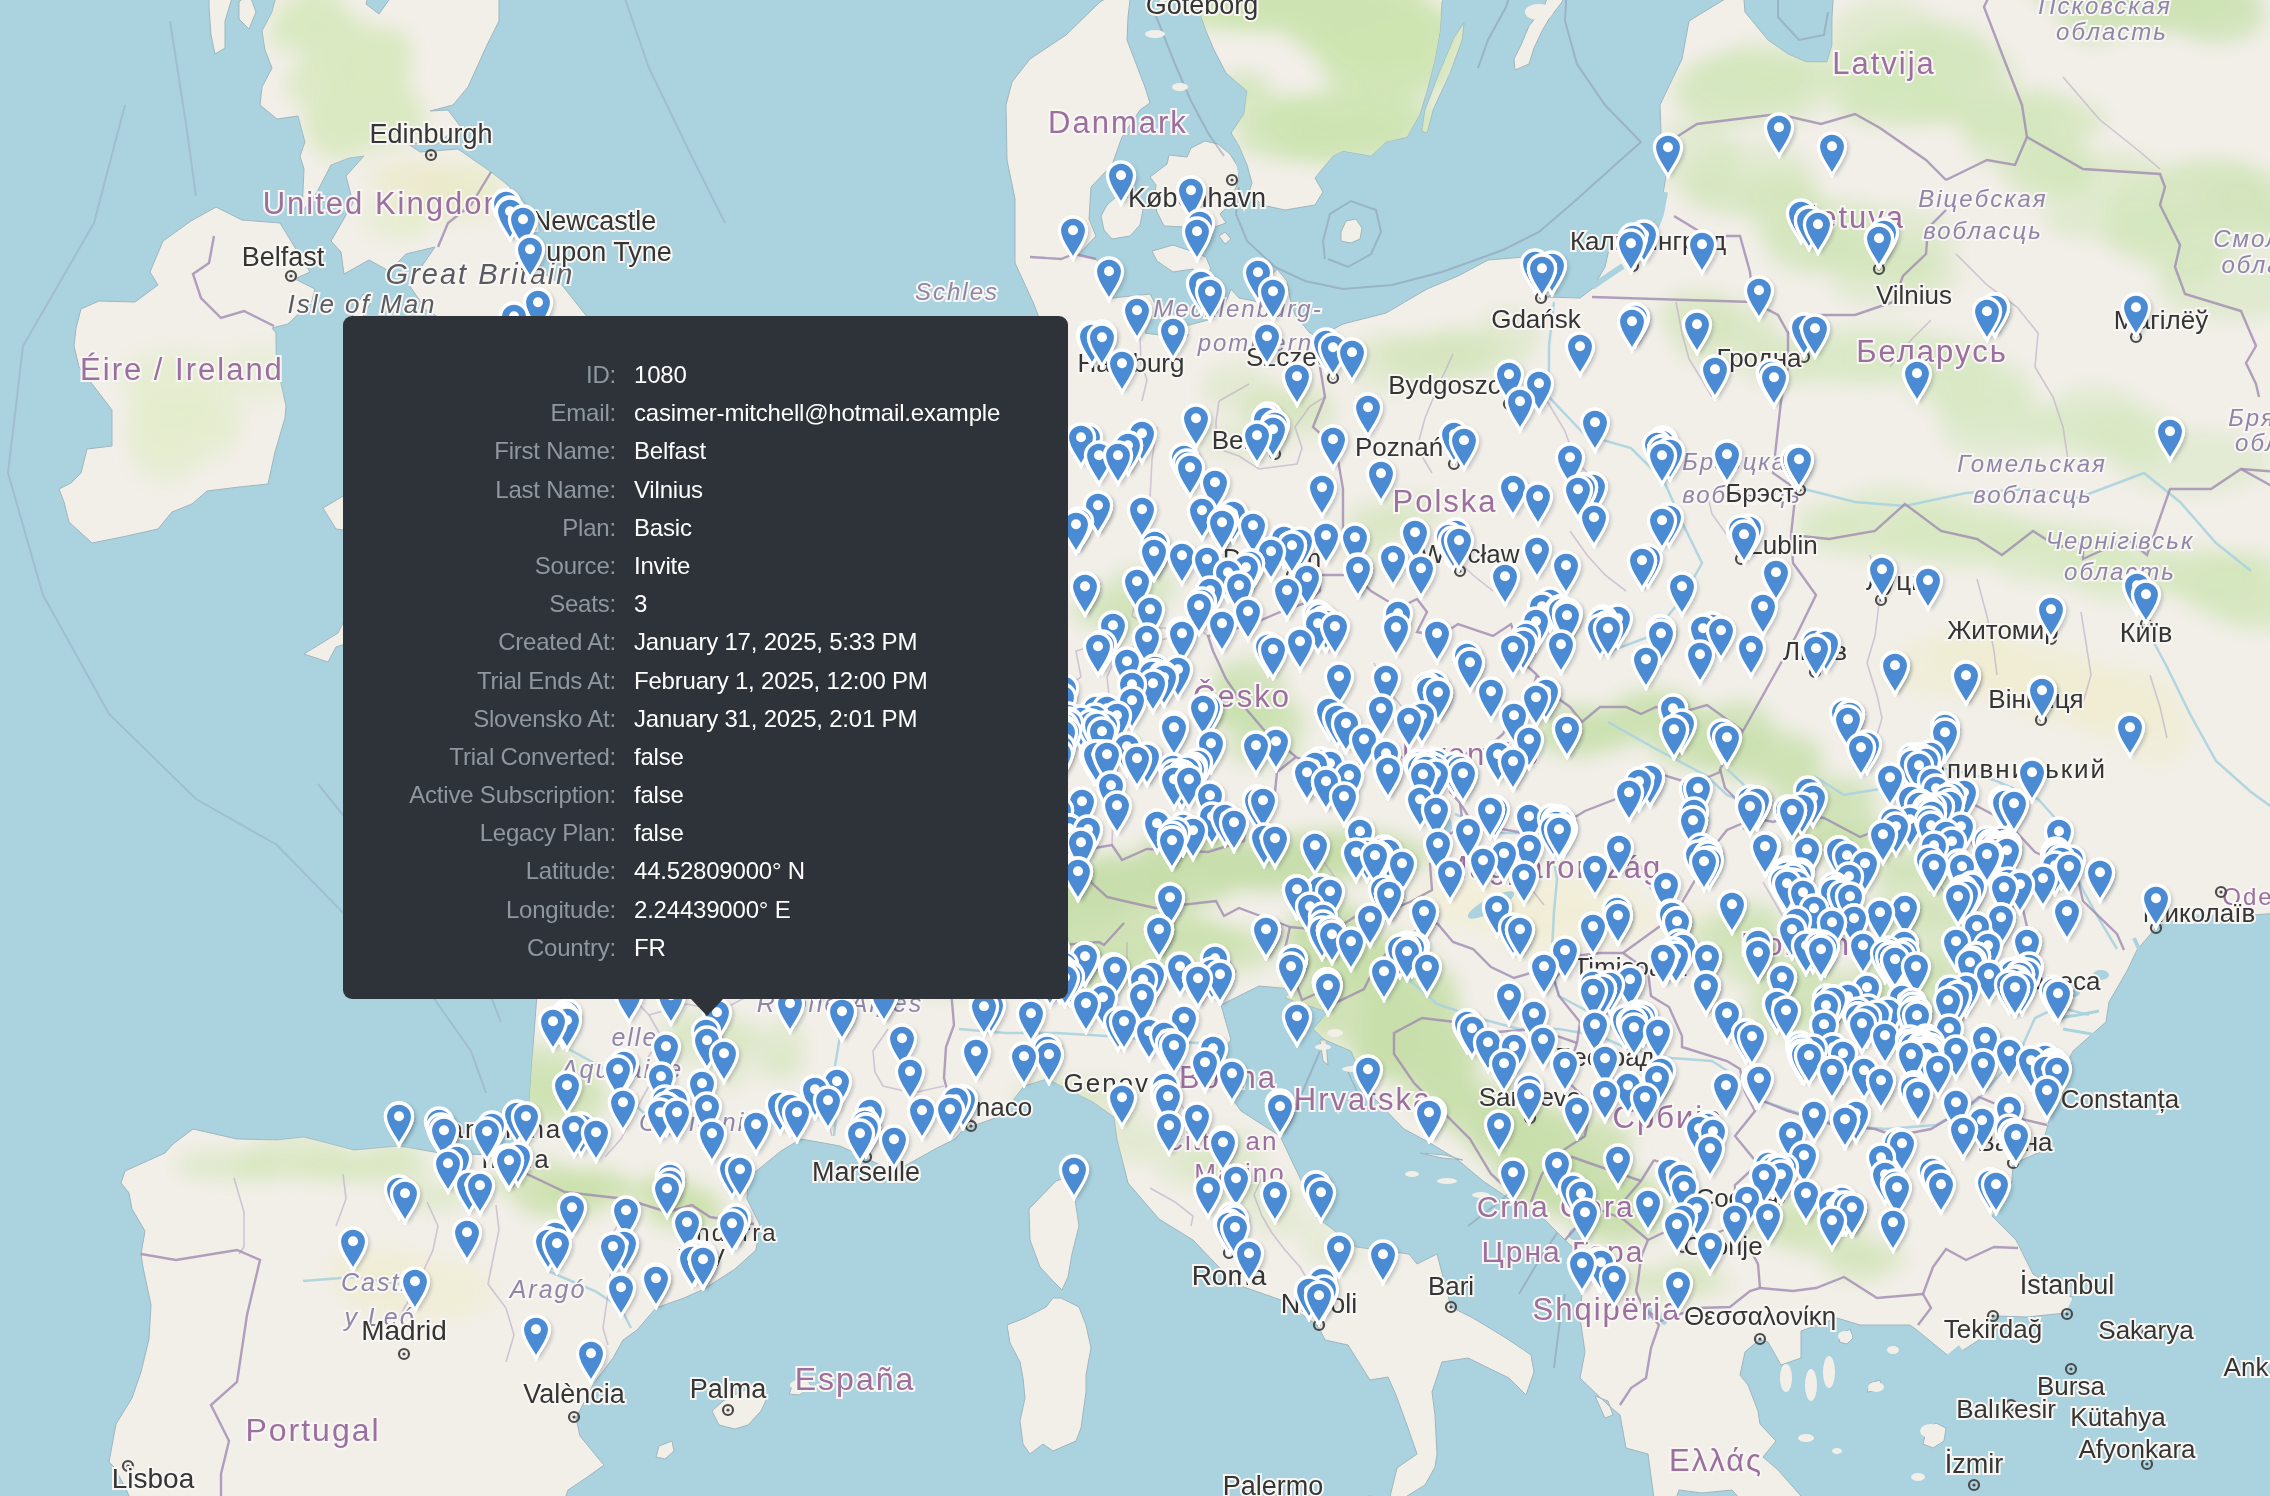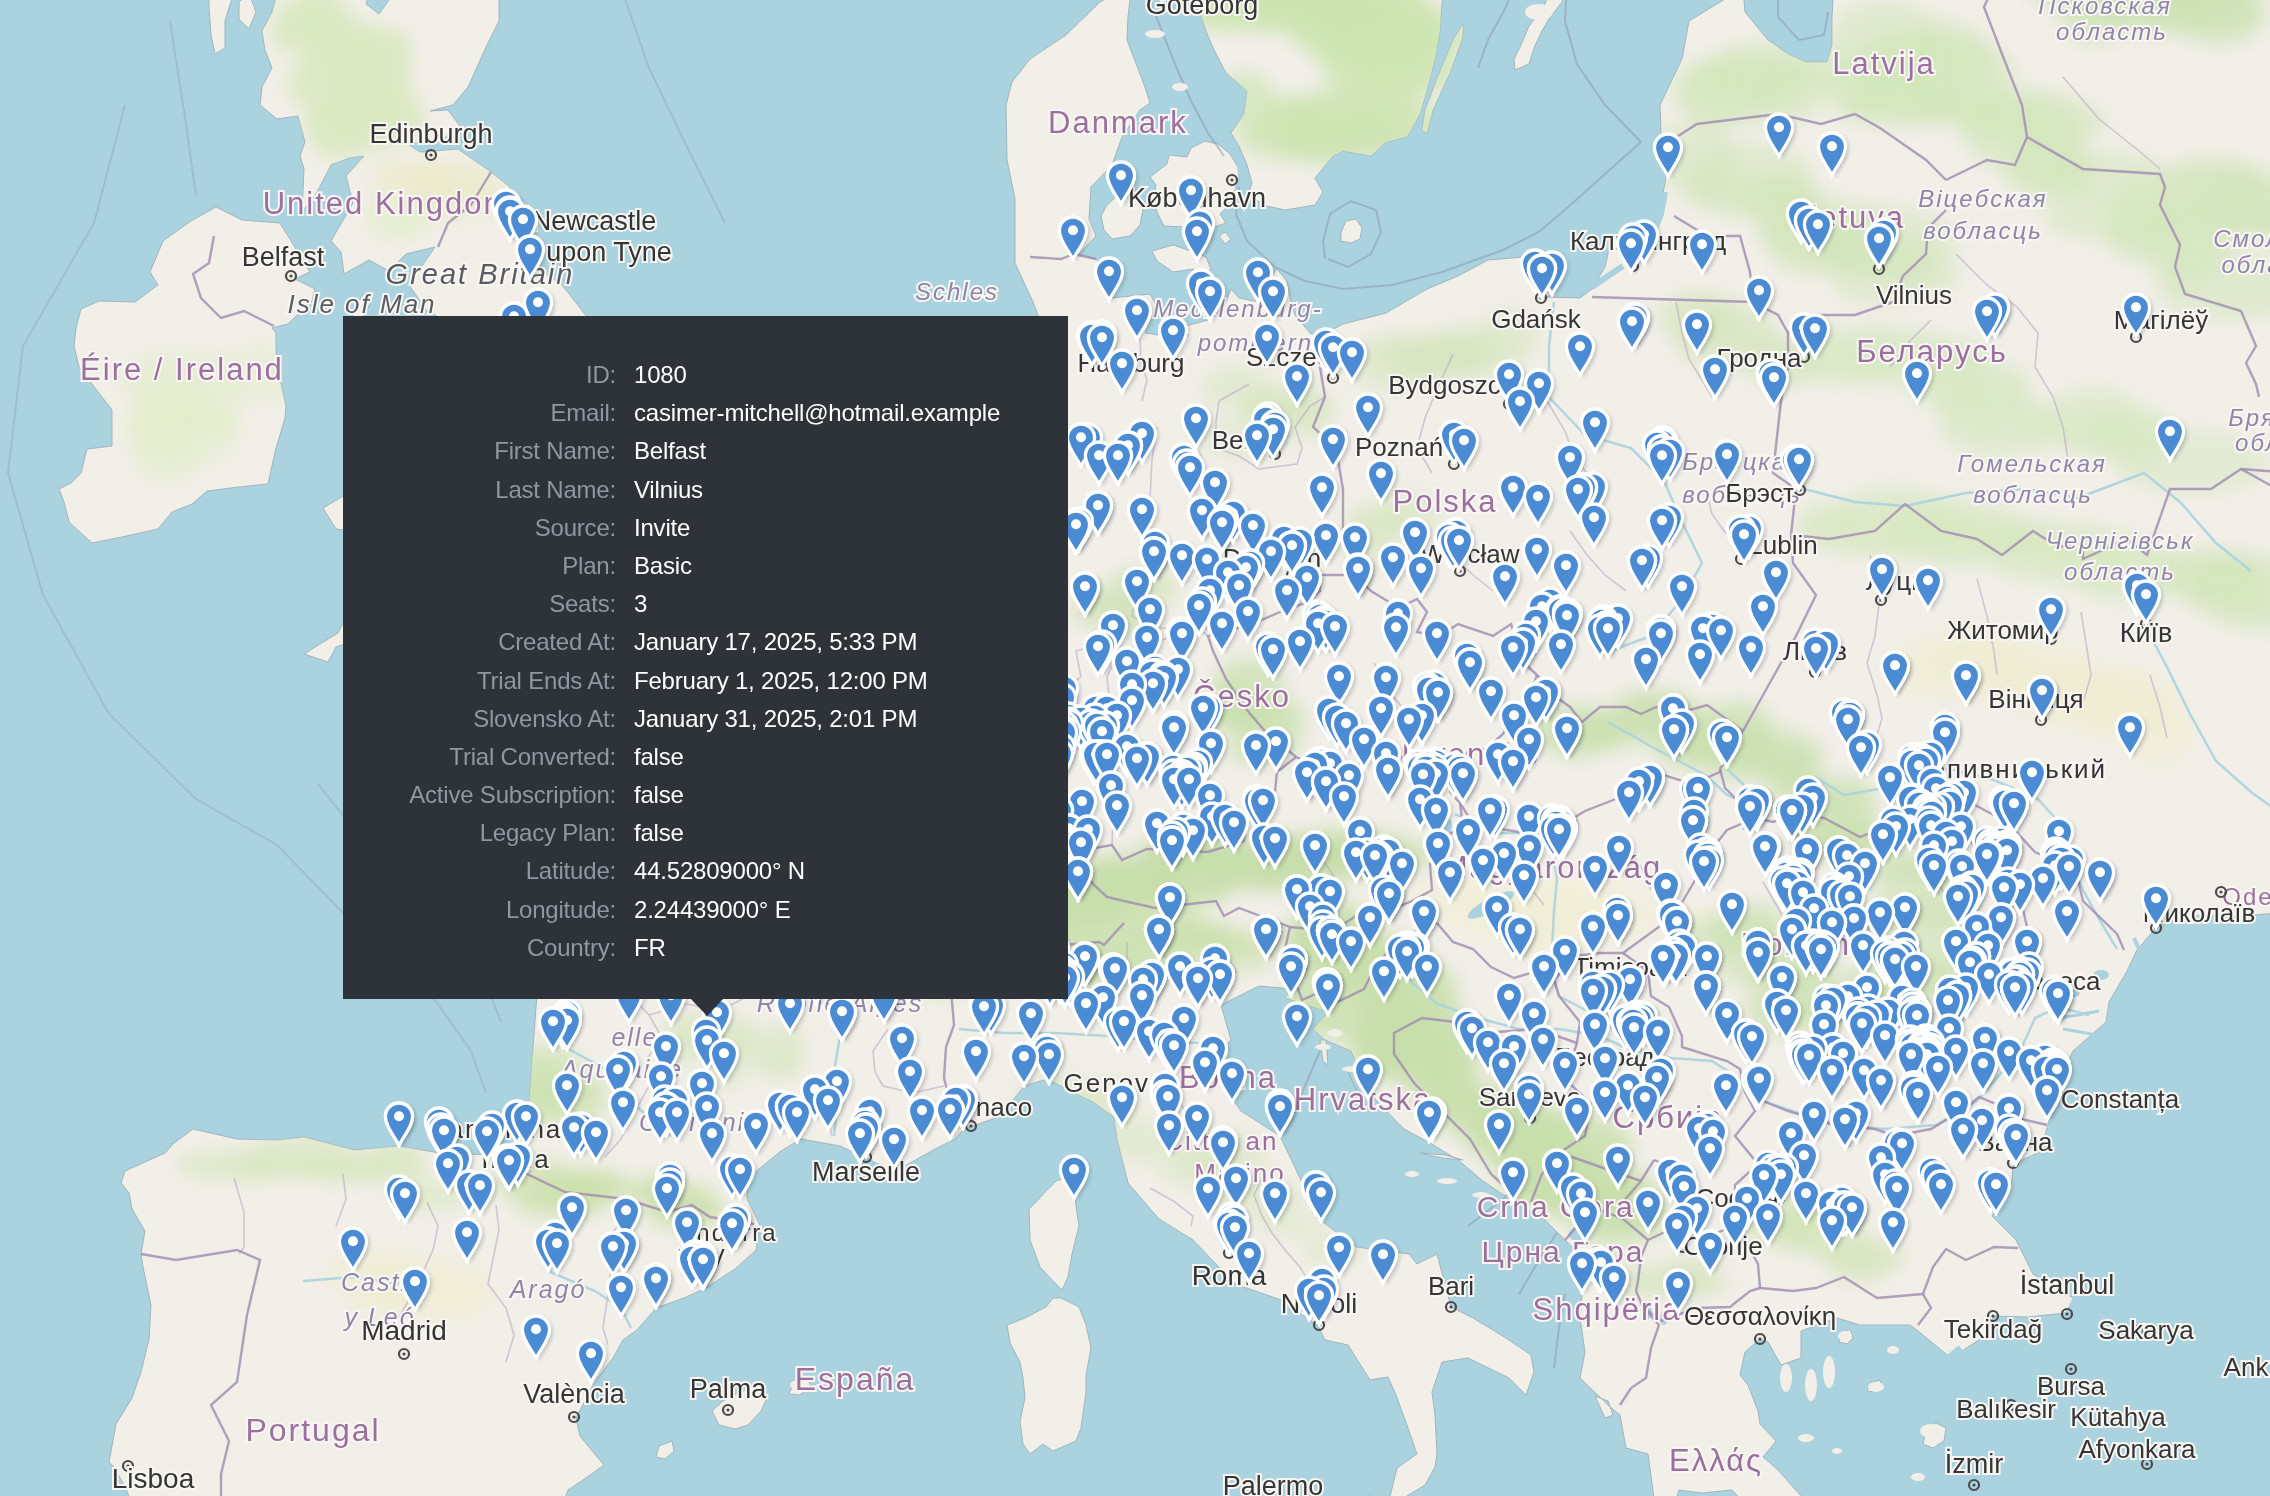--- a/index.html
+++ b/index.html
@@ -1,15 +1,15 @@
 <!DOCTYPE html>
 <html><head><meta charset="utf-8"><style>
 html,body{margin:0;padding:0;width:2270px;height:1496px;overflow:hidden;background:#aad3df;font-family:"Liberation Sans",sans-serif;}
 #wrap{position:relative;width:2270px;height:1496px;}
-#popup{position:absolute;left:343px;top:316px;width:725px;height:683px;background:#2d3339;border-radius:0;box-sizing:border-box;padding-top:40px;}
+#popup{position:absolute;left:343px;top:316px;width:725px;height:683px;background:#2d3339;border-radius:9px;box-sizing:border-box;padding-top:40px;}
 .row{display:flex;height:38.2px;line-height:38.2px;font-size:24px;letter-spacing:-0.2px;}
 .k{width:273px;text-align:right;color:#8f979f;flex:none;}
 .v{margin-left:18px;color:#ffffff;font-weight:normal;white-space:nowrap;}
 #ptr{position:absolute;left:348px;top:683px;width:0;height:0;border-left:16px solid transparent;border-right:16px solid transparent;border-top:17px solid #2d3339;}
 </style></head><body>
 <div id="wrap">
 <svg width="2270" height="1496" viewBox="0 0 2270 1496">
 <defs>
 <symbol id="pin" width="36" height="48" viewBox="0 0 36 48">
 <path d="M18,45.5 C15,38 4.4,27.5 4.4,16.6 A13.6,13.6 0 1 1 31.6,16.6 C31.6,27.5 21,38 18,45.5 Z" fill="#4b8bd3" stroke="#ffffff" stroke-width="3.3"></path>
@@ -3311,26 +3311,26 @@
       </div>
       <div class="row">
         <div class="k">First Name:</div>
         <div class="v">Belfast</div>
       </div>
       <div class="row">
         <div class="k">Last Name:</div>
         <div class="v">Vilnius</div>
       </div>
       <div class="row">
+        <div class="k">Plan:</div>
+        <div class="v">Basic</div>
+      </div>
+      <div class="row">
         <div class="k">Source:</div>
         <div class="v">Invite</div>
-      </div>
-      <div class="row">
-        <div class="k">Plan:</div>
-        <div class="v">Basic</div>
       </div>
       <div class="row">
         <div class="k">Seats:</div>
         <div class="v">3</div>
       </div>
       <div class="row">
         <div class="k">Created At:</div>
         <div class="v">January 17, 2025, 5:33 PM</div>
       </div>
       <div class="row">

